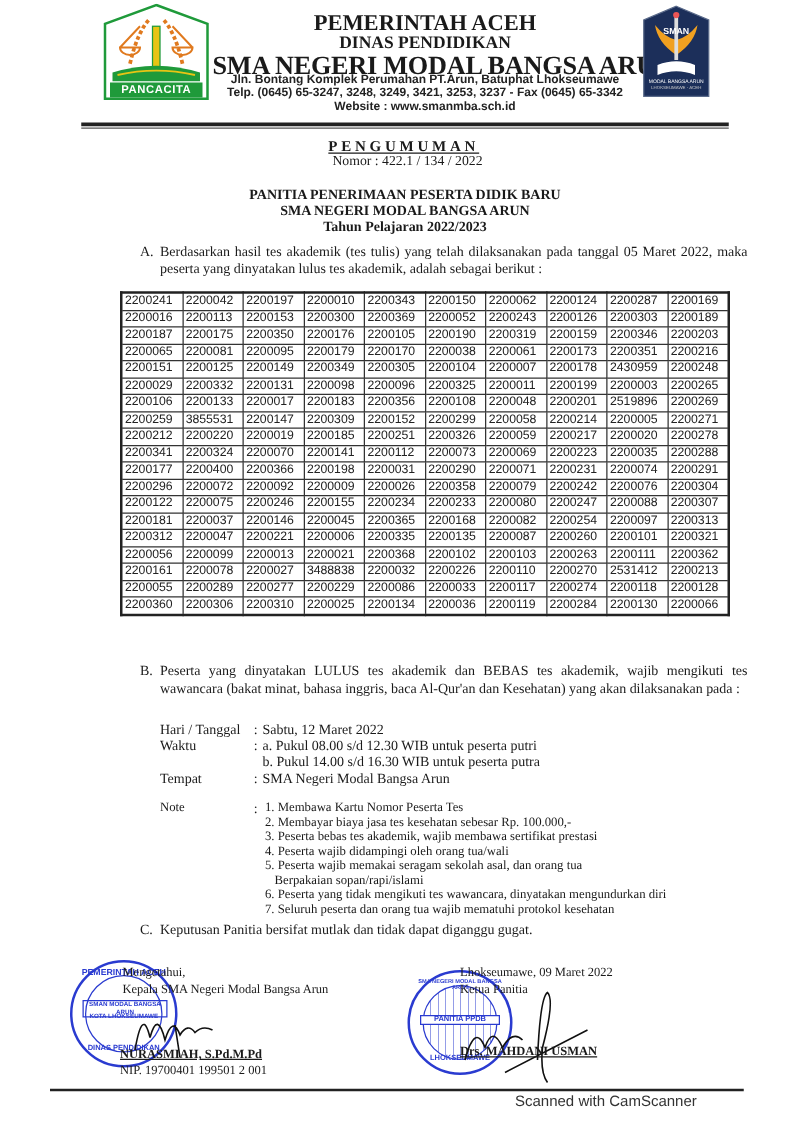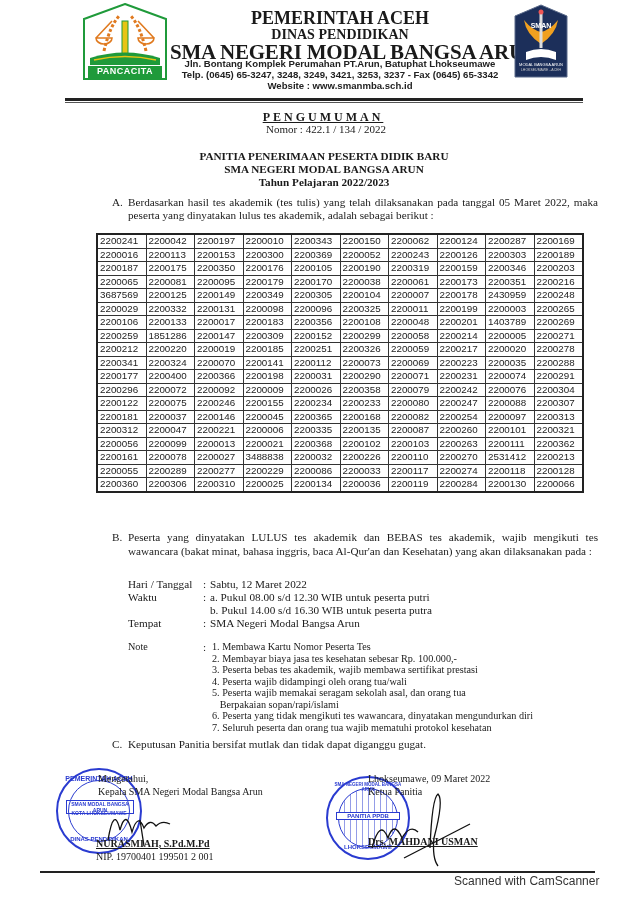--- a/index.html
+++ b/index.html
@@ -55,21 +55,21 @@
   .note-item { position: absolute; left: 212px; font-size: 10.2px; white-space: nowrap; }
 
   #secC-letter { left: 112px; top: 738px; }
   #secC-text { left: 128px; top: 738px; }
 
   
   .sig { position: absolute; font-size: 10px; white-space: nowrap; }
   .stamp { position: absolute; border-radius: 50%; border: 2.5px solid #2a3bd0; }
   .stamp-inner { position: absolute; border-radius: 50%; border: 1.5px solid #2a3bd0; }
   #bottom-rule { left: 40px; top: 871px; width: 555px; height: 2px; background: #222; }
-  #camscanner { left: 412px; top: 874px; font-family: "Liberation Sans", sans-serif; font-size: 12px; color: #333; margin-left: 42px; }
+  #camscanner { left: 412px; top: 874px; font-family: "Liberation Sans", sans-serif; font-size: 12px; color: #333; }
 </style>
 </head>
 <body>
 
 <div class="abs" id="logo-left">
   <svg width="86" height="78" viewBox="0 0 86 78">
     <polygon points="43,1 84,16 84,76 2,76 2,16" fill="#fff" stroke="#1f9a3a" stroke-width="2"></polygon>
     <path d="M14,35 L30,18 M14,35 a8,6 0 0 0 16,0 Z" fill="none" stroke="#e07a1f" stroke-width="1.6"></path>
     <path d="M56,18 L72,35 M56,35 a8,6 0 0 0 16,0 Z" fill="none" stroke="#e07a1f" stroke-width="1.6"></path>
     <path d="M22,48 Q28,22 38,12" fill="none" stroke="#e07a1f" stroke-width="3" stroke-dasharray="3,2"></path>
@@ -159,21 +159,21 @@
         <td>2200095</td>
         <td>2200179</td>
         <td>2200170</td>
         <td>2200038</td>
         <td>2200061</td>
         <td>2200173</td>
         <td>2200351</td>
         <td>2200216</td>
       </tr>
       <tr>
-        <td>3687569</td>
+        <td>2200151</td>
         <td>2200125</td>
         <td>2200149</td>
         <td>2200349</td>
         <td>2200305</td>
         <td>2200104</td>
         <td>2200007</td>
         <td>2200178</td>
         <td>2430959</td>
         <td>2200248</td>
       </tr>
@@ -191,26 +191,26 @@
       </tr>
       <tr>
         <td>2200106</td>
         <td>2200133</td>
         <td>2200017</td>
         <td>2200183</td>
         <td>2200356</td>
         <td>2200108</td>
         <td>2200048</td>
         <td>2200201</td>
-        <td>1403789</td>
+        <td>2519896</td>
         <td>2200269</td>
       </tr>
       <tr>
         <td>2200259</td>
-        <td>1851286</td>
+        <td>3855531</td>
         <td>2200147</td>
         <td>2200309</td>
         <td>2200152</td>
         <td>2200299</td>
         <td>2200058</td>
         <td>2200214</td>
         <td>2200005</td>
         <td>2200271</td>
       </tr>
       <tr>

